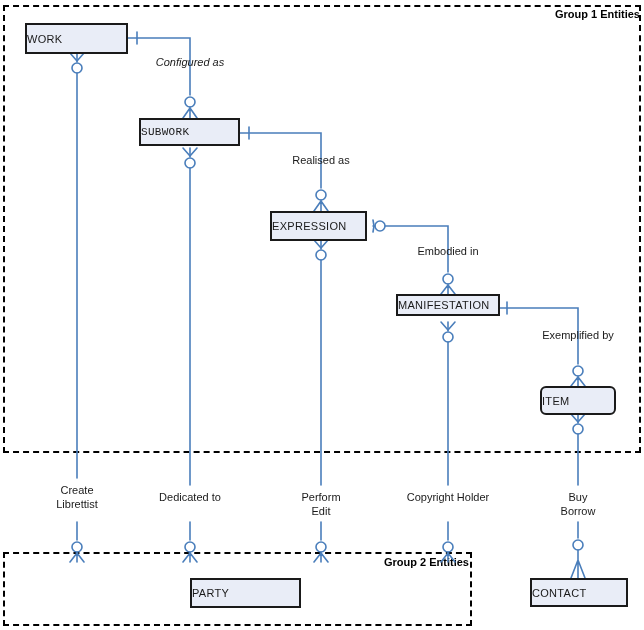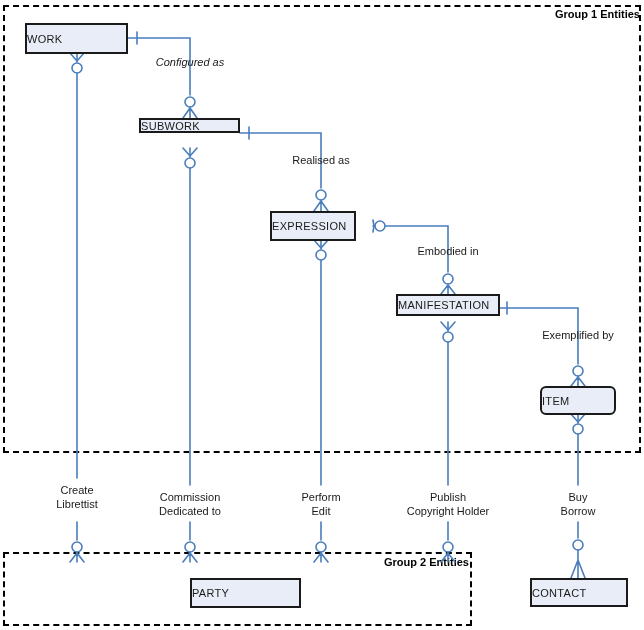--- a/index.html
+++ b/index.html
@@ -101,25 +101,25 @@
       <circle cx="578" cy="545" r="5" fill="#ffffff"></circle>
       <path d="M578,550 L578,578 M571,578 L578,560 M585,578 L578,560"></path>
 
     </g>
   </svg>
 
   <div class="entity" style="left:25px;top:23px;width:103px;height:31px;">
     <span>WORK</span>
   </div>
 
-  <div class="entity" style="left:139px;top:118px;width:101px;height:15px;">
+  <div class="entity" style="left:139px;top:118px;width:101px;height:28px;font-family:Liberation Mono, monospace;">
     <span>SUBWORK</span>
   </div>
 
-  <div class="entity" style="left:270px;top:211px;width:86px;height:30px;">
+  <div class="entity" style="left:270px;top:211px;width:97px;height:30px;">
     <span>EXPRESSION</span>
   </div>
 
   <div class="entity" style="left:396px;top:294px;width:104px;height:22px;">
     <span>MANIFESTATION</span>
   </div>
 
   <div class="entity" style="left:540px;top:386px;width:76px;height:29px;border-radius:6px;">
     <span>ITEM</span>
   </div>
@@ -139,31 +139,29 @@
   <div class="rel-label" style="left:378px;top:245px;width:140px;">Embodied in</div>
 
   <div class="rel-label" style="left:508px;top:329px;width:140px;">Exemplified by</div>
 
   <div class="rel-label multi" style="left:7px;top:483px;width:140px;">
     <div>Create</div>
     <div>Librettist</div>
   </div>
 
   <div class="rel-label multi" style="left:120px;top:490px;width:140px;">
-    <div>Commission</div>
     <div>Dedicated to</div>
   </div>
 
   <div class="rel-label multi" style="left:251px;top:490px;width:140px;">
     <div>Perform</div>
     <div>Edit</div>
   </div>
 
   <div class="rel-label multi" style="left:378px;top:490px;width:140px;">
-    <div>Publish</div>
     <div>Copyright Holder</div>
   </div>
 
   <div class="rel-label multi" style="left:508px;top:490px;width:140px;">
     <div>Buy</div>
     <div>Borrow</div>
   </div>
 
 </div>
 

